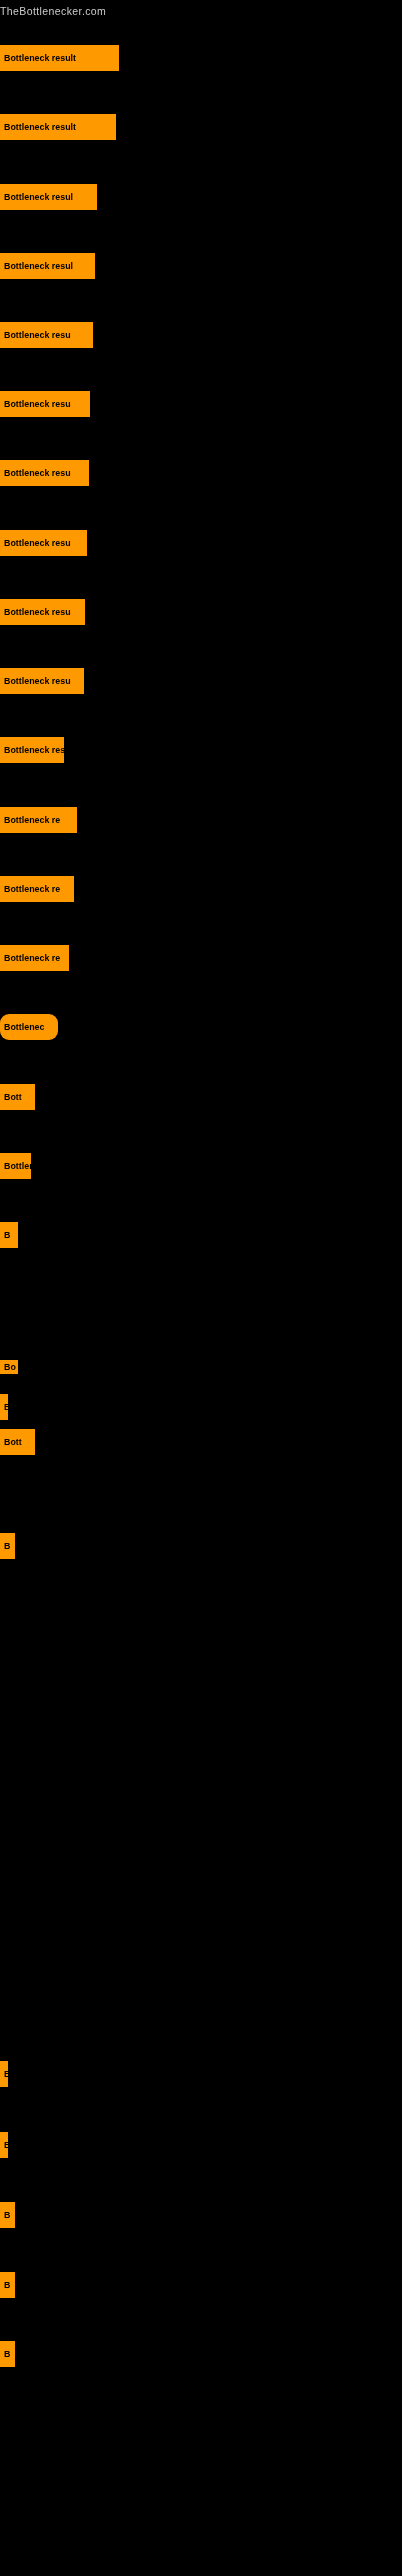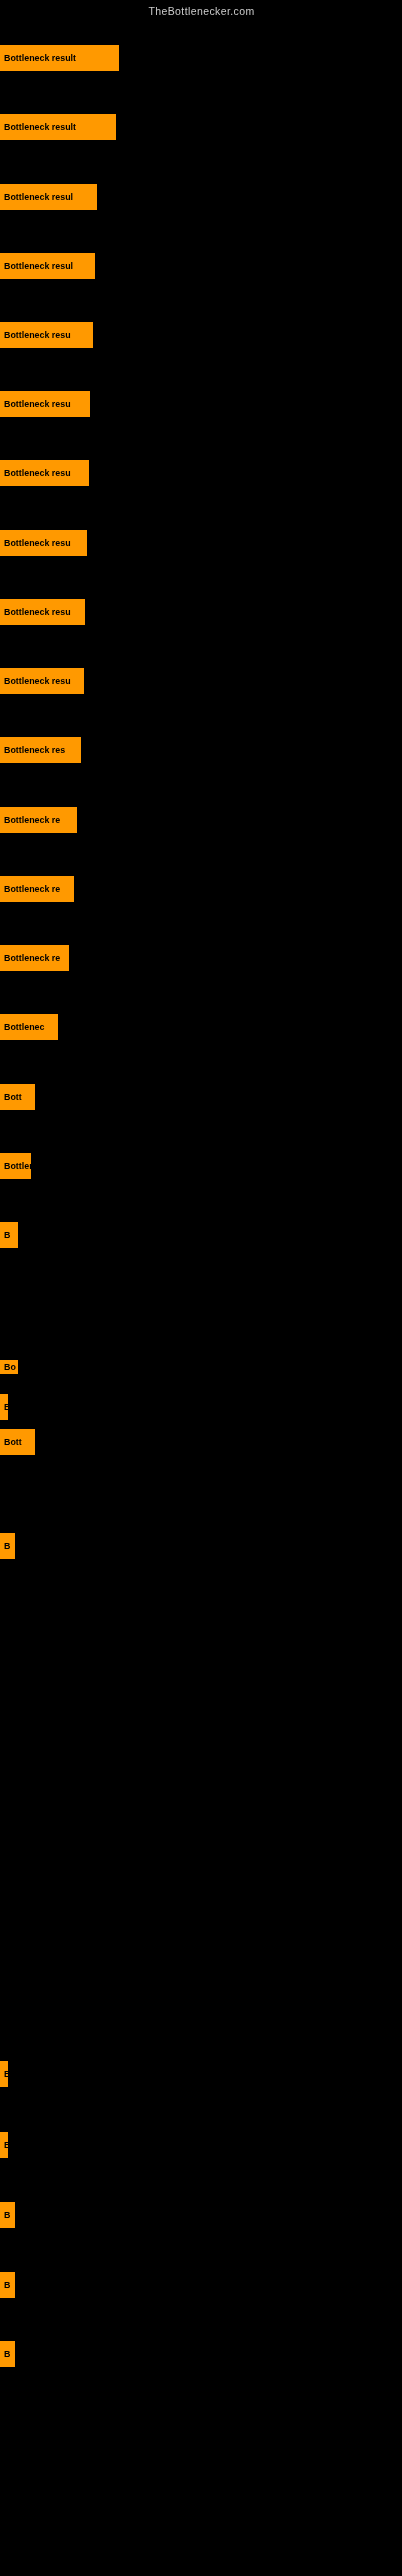--- a/index.html
+++ b/index.html
@@ -9,21 +9,20 @@
     }
     body {
       background-color: #000;
       width: 403px;
       min-height: 2576px;
       font-family: Arial, sans-serif;
       position: relative;
       overflow-x: hidden;
     }
     .site-title {
-      text-align: center;
       color: #ccc;
       font-size: 10.5px;
       padding: 4.8px 0 3.2px 0;
       letter-spacing: 0.4px;
     }
     .bar-row {
       position: absolute;
       left: 0;
       height: 26px;
       display: flex;
@@ -71,33 +70,33 @@
 <div class="bar-row" style="top: 530px; width: 87px; height: 26px;">
     <div class="bar-label" style="width: 87px;">Bottleneck resu</div>
   </div>
 <div class="bar-row" style="top: 599px; width: 85px; height: 26px;">
     <div class="bar-label" style="width: 85px;">Bottleneck resu</div>
   </div>
 <div class="bar-row" style="top: 668px; width: 84px; height: 26px;">
     <div class="bar-label" style="width: 84px;">Bottleneck resu</div>
   </div>
 <div class="bar-row" style="top: 737px; width: 81px; height: 26px;">
-    <div class="bar-label" style="width: 81px;">Bottleneck res</div>
+    <div class="bar-label" style="width: 64px;">Bottleneck res</div>
   </div>
 <div class="bar-row" style="top: 807px; width: 77px; height: 26px;">
     <div class="bar-label" style="width: 77px;">Bottleneck re</div>
   </div>
 <div class="bar-row" style="top: 876px; width: 74px; height: 26px;">
     <div class="bar-label" style="width: 74px;">Bottleneck re</div>
   </div>
 <div class="bar-row" style="top: 945px; width: 69px; height: 26px;">
     <div class="bar-label" style="width: 69px;">Bottleneck re</div>
   </div>
 <div class="bar-row" style="top: 1014px; width: 58px; height: 26px;">
-    <div class="bar-label" style="width: 58px;">Bottlenec</div>
+    <div class="bar-label" style="width: 58px; border-radius: 9px;">Bottlenec</div>
   </div>
 <div class="bar-row" style="top: 1084px; width: 35px; height: 26px;">
     <div class="bar-label" style="width: 35px;">Bott</div>
   </div>
 <div class="bar-row" style="top: 1153px; width: 53px; height: 26px;">
     <div class="bar-label" style="width: 31px;">Bottlen</div>
   </div>
 <div class="bar-row" style="top: 1222px; width: 17.7px; height: 26px;">
     <div class="bar-label" style="width: 17.7px;">B</div>
   </div>

